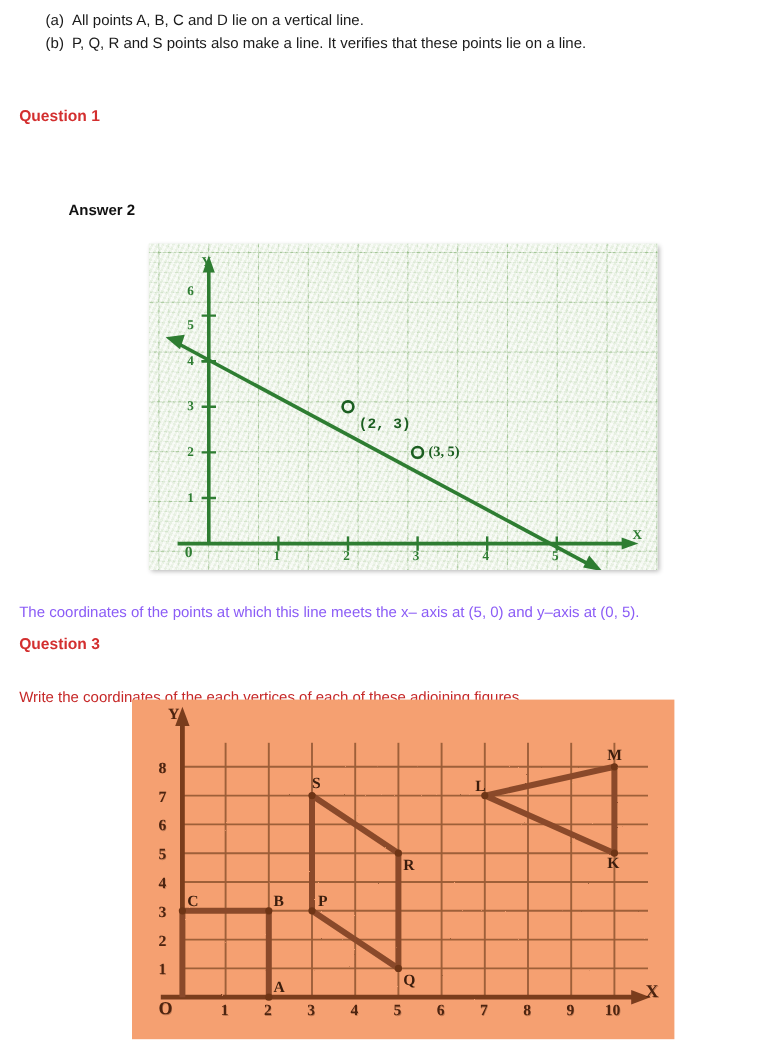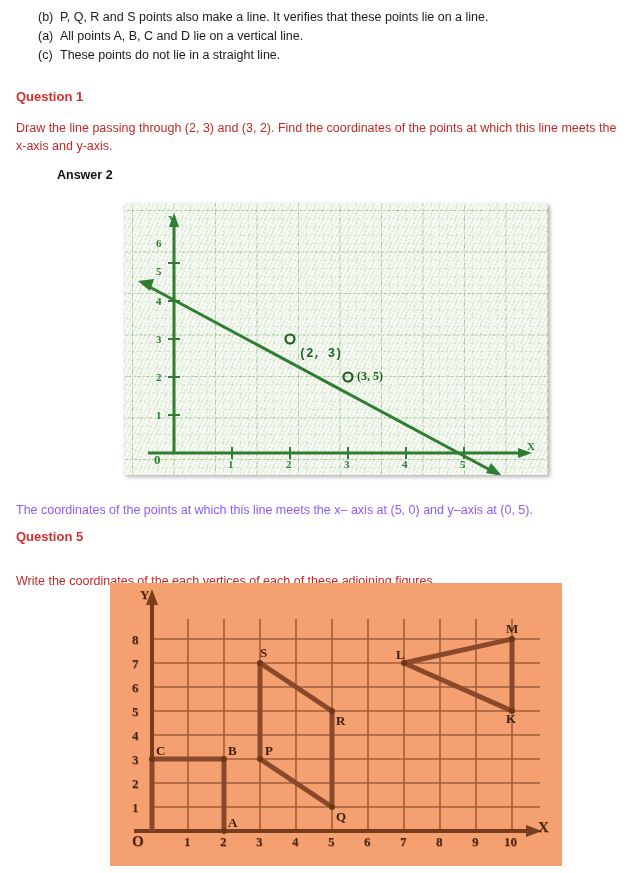--- a/index.html
+++ b/index.html
@@ -120,32 +120,28 @@
     font-size: 13px;
   }
 </style>
 </head>
 <body>
 
 <div class="page">
 
   <div class="bullets">
     <div class="li">
-      <span class="lbl">(b)</span><span>P, Q, R and S points also make a line. It verifies that these points lie on a line.</span>
-    </div>
-    <div class="li">
       <span class="lbl">(a)</span><span>All points A, B, C and D lie on a vertical line.</span>
     </div>
     <div class="li">
-      <span class="lbl">(c)</span><span>These points do not lie in a straight line.</span>
+      <span class="lbl">(b)</span><span>P, Q, R and S points also make a line. It verifies that these points lie on a line.</span>
     </div>
   </div>
 
   <div class="qhead" style="left:16px; top:89px;">Question 1</div>
-  <div class="qtext" style="left:16px; top:119px; width:612px;">Draw the line passing through (2, 3) and (3, 2). Find the coordinates of the points at which this line meets the x-axis and y-axis.</div>
   <div class="ahead" style="left:16px; top:168px;margin-left:41px;">Answer 2</div>
 
   <div class="graph1">
     <div class="g1paper"></div>
     <div class="g1noise"></div>
     <svg class="g1svg" viewBox="0 0 424 272">
 
       <line x1="50" y1="250" x2="50" y2="18" stroke="#2e7d32" stroke-width="3"></line>
       <polygon points="50,10 45,24 55,24" fill="#2e7d32"></polygon>
 
@@ -189,21 +185,21 @@
     <div class="g1lab" style="left:32px; top:92px;">4</div>
     <div class="g1lab" style="left:32px; top:62px;">5</div>
     <div class="g1lab" style="left:32px; top:34px;">6</div>
 
     <div class="g1pt" style="left:175px; top:144px;font-family:Liberation Mono, monospace;">(2, 3)</div>
     <div class="g1pt" style="left:233px; top:166px;">(3, 5)</div>
   </div>
 
   <div class="btext" style="left:16px; top:501px; width:614px;">The coordinates of the points at which this line meets the x– axis at (5, 0) and y–axis at (0, 5).</div>
 
-  <div class="qhead" style="left:16px; top:529px;">Question 5</div>
+  <div class="qhead" style="left:16px; top:529px;">Question 3</div>
   <div class="qtext" style="left:16px; top:572px; width:612px;">Write the coordinates of the each vertices of each of these adjoining figures.</div>
 
   <div class="graph2">
     <svg class="g2svg" viewBox="0 0 452 283">
       <defs>
         <filter id="rough2" x="-10%" y="-10%" width="120%" height="120%">
           <feTurbulence type="fractalNoise" baseFrequency="0.9" numOctaves="2" result="n"></feTurbulence>
           <feDisplacementMap in="SourceGraphic" in2="n" scale="1.3" xChannelSelector="R" yChannelSelector="G"></feDisplacementMap>
         </filter>
       </defs>

